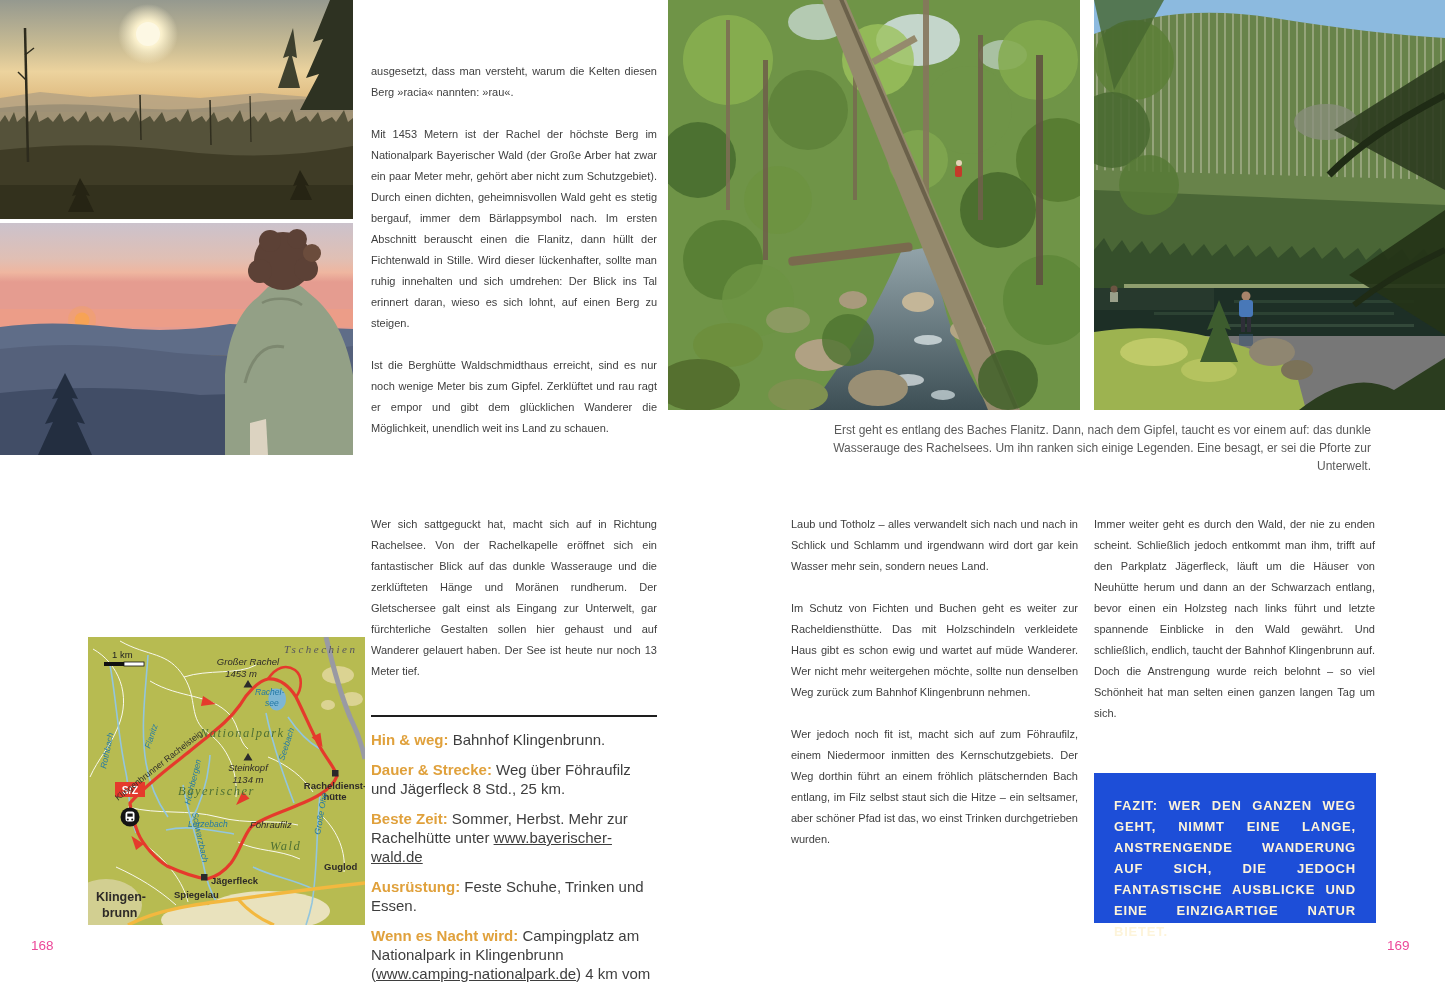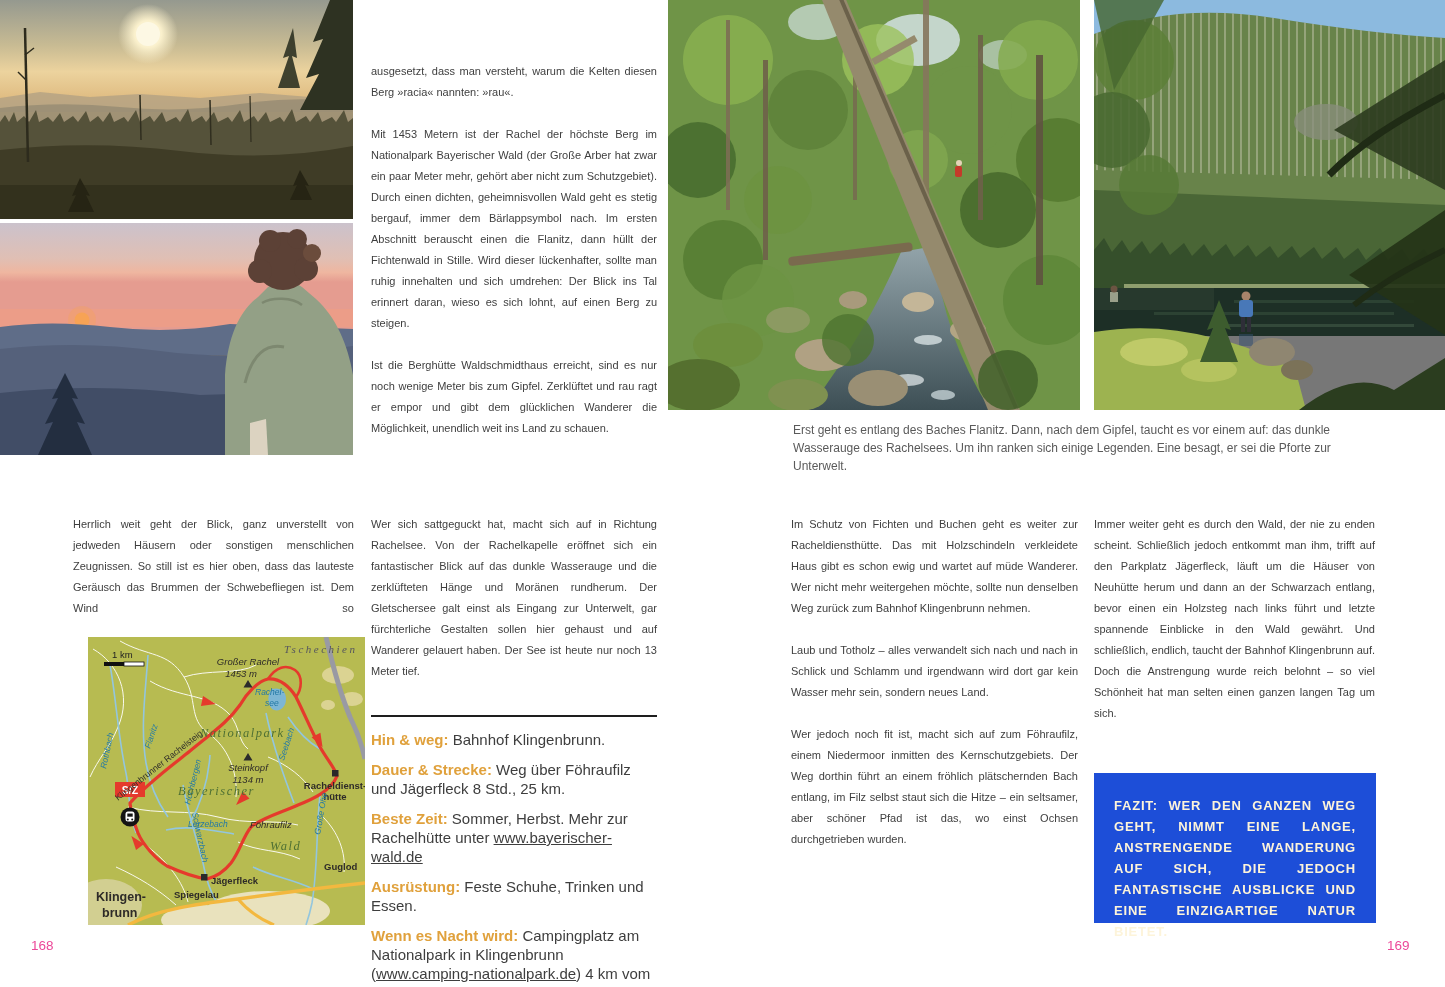--- a/index.html
+++ b/index.html
@@ -10,21 +10,21 @@
   .photo svg{display:block;}
   .bodytext{font-size:11px;line-height:21px;text-align:justify;color:#3e3e3e;}
   .bodytext p{margin:0 0 21px 0;}
   .bodytext p:last-child{margin-bottom:0;}
   .justify-last{text-align-last:justify;}
   .rule{position:absolute;height:2px;background:#1e1e1e;}
   .infoblock{font-size:15px;line-height:19px;color:#3e3e3e;}
   .infoblock .item{margin-bottom:11px;}
   .info-label{color:#e0a13c;font-weight:bold;}
   .info-link{text-decoration:underline;color:#3e3e3e;}
-  .caption{font-size:12px;line-height:18px;color:#5a5a5a;text-align:left;}
+  .caption{font-size:12px;line-height:18px;color:#5a5a5a;text-align:right;}
   .pagenum{font-size:13.5px;color:#ec4899;}
   .fazit{position:absolute;background:#1d4ed8;color:#fdf4da;font-weight:bold;
          font-size:13px;line-height:21px;letter-spacing:0.8px;word-spacing:2px;
          padding:22px 20px;text-align:justify;box-sizing:border-box;}
   
   .m-water{fill:#2379a5;font-style:italic;font-size:8.5px;font-family:"Liberation Sans",sans-serif;}
   .m-place{fill:#2e2b28;font-weight:bold;font-size:9.5px;font-family:"Liberation Sans",sans-serif;}
   .m-town{fill:#2e2b28;font-weight:bold;font-size:12.5px;font-family:"Liberation Sans",sans-serif;}
   .m-nature{fill:#4f7033;font-style:italic;font-size:12.5px;letter-spacing:1.5px;font-family:"Liberation Serif",serif;}
   .m-peak{fill:#2e2b28;font-style:italic;font-size:9.5px;font-family:"Liberation Sans",sans-serif;}
@@ -201,23 +201,20 @@
       <path d="M205,410 Q258,368 300,390 L351,358 L351,410 Z" fill="#2b3d1f"></path>
       <circle cx="40" cy="60" r="40" fill="#5d8038" opacity="0.9"></circle>
       <circle cx="18" cy="130" r="38" fill="#4a6a32" opacity="0.9"></circle>
       <circle cx="55" cy="185" r="30" fill="#577a36" opacity="0.85"></circle>
       <path d="M0,0 L70,0 L20,90 Z" fill="#46662f" opacity="0.8"></path>
     </svg>
   </div>
 
   <div class="abs caption" style="left:793px;top:421px;width:578px;">Erst geht es entlang des Baches Flanitz. Dann, nach dem Gipfel, taucht es vor einem auf: das dunkle Wasserauge des Rachelsees. Um ihn ranken sich einige Legenden. Eine besagt, er sei die Pforte zur Unterwelt.</div>
 
-  <div class="abs bodytext justify-last" style="left:73px;top:514px;width:281px;">
-    <p>Herrlich weit geht der Blick, ganz unverstellt von jedweden Häusern oder sonstigen menschlichen Zeugnissen. So still ist es hier oben, dass das lauteste Geräusch das Brummen der Schwebefliegen ist. Dem Wind so</p>
-  </div>
 
   <div class="abs" style="left:75px;top:637px;width:277px;height:288px;padding-left:13px;">
     <svg viewBox="0 0 277 288" width="277" height="288">
       <rect width="277" height="288" fill="#b7bb51"></rect>
       <ellipse cx="180" cy="274" rx="62" ry="20" fill="#e9e2bd"></ellipse>
       <ellipse cx="115" cy="283" rx="42" ry="15" fill="#e9e2bd"></ellipse>
       <ellipse cx="18" cy="268" rx="36" ry="26" fill="#ddd7ac" opacity="0.7"></ellipse>
       <ellipse cx="250" cy="38" rx="16" ry="9" fill="#e2d79e" opacity="0.85"></ellipse>
       <ellipse cx="264" cy="62" rx="11" ry="7" fill="#e2d79e" opacity="0.85"></ellipse>
       <ellipse cx="240" cy="68" rx="7" ry="5" fill="#e2d79e" opacity="0.85"></ellipse>
@@ -335,23 +332,23 @@
     </div>
     <div class="item">
       <span class="info-label">Ausrüstung:</span><span> Feste Schuhe, Trinken und Essen.</span>
     </div>
     <div class="item">
       <span class="info-label">Wenn es Nacht wird:</span><span> Campingplatz am Nationalpark in Klingenbrunn (</span><span class="info-link">www.camping-nationalpark.de</span><span>) 4 km vom Bahnhof Klingenbrunn entfernt.</span>
     </div>
   </div>
 
   <div class="abs bodytext" style="left:791px;top:514px;width:287px;">
+    <p>Laub und Totholz – alles verwandelt sich nach und nach in Schlick und Schlamm und irgendwann wird dort gar kein Wasser mehr sein, sondern neues Land.</p>
     <p>Im Schutz von Fichten und Buchen geht es weiter zur Racheldiensthütte. Das mit Holzschindeln verkleidete Haus gibt es schon ewig und wartet auf müde Wanderer. Wer nicht mehr weitergehen möchte, sollte nun denselben Weg zurück zum Bahnhof Klingenbrunn nehmen.</p>
-    <p>Laub und Totholz – alles verwandelt sich nach und nach in Schlick und Schlamm und irgendwann wird dort gar kein Wasser mehr sein, sondern neues Land.</p>
-    <p>Wer jedoch noch fit ist, macht sich auf zum Föhraufilz, einem Niedermoor inmitten des Kernschutzgebiets. Der Weg dorthin führt an einem fröhlich plätschernden Bach entlang, im Filz selbst staut sich die Hitze – ein seltsamer, aber schöner Pfad ist das, wo einst Ochsen durchgetrieben wurden.</p>
+    <p>Wer jedoch noch fit ist, macht sich auf zum Föhraufilz, einem Niedermoor inmitten des Kernschutzgebiets. Der Weg dorthin führt an einem fröhlich plätschernden Bach entlang, im Filz selbst staut sich die Hitze – ein seltsamer, aber schöner Pfad ist das, wo einst Trinken durchgetrieben wurden.</p>
   </div>
 
   <div class="abs bodytext" style="left:1094px;top:514px;width:281px;">
     <p>Immer weiter geht es durch den Wald, der nie zu enden scheint. Schließlich jedoch entkommt man ihm, trifft auf den Parkplatz Jägerfleck, läuft um die Häuser von Neuhütte herum und dann an der Schwarzach entlang, bevor einen ein Holzsteg nach links führt und letzte spannende Einblicke in den Wald gewährt. Und schließlich, endlich, taucht der Bahnhof Klingenbrunn auf. Doch die Anstrengung wurde reich belohnt – so viel Schönheit hat man selten einen ganzen langen Tag um sich.</p>
   </div>
 
   <div class="fazit" style="left:1094px;top:773px;width:282px;height:150px;">FAZIT: WER DEN GANZEN WEG GEHT, NIMMT EINE LANGE, ANSTRENGENDE WANDERUNG AUF SICH, DIE JEDOCH FANTASTISCHE AUSBLICKE UND EINE EINZIGARTIGE NATUR BIETET.</div>
 
   <div class="abs pagenum" style="left:31px;top:938px;">168</div>
   <div class="abs pagenum" style="left:1387px;top:938px;">169</div>

